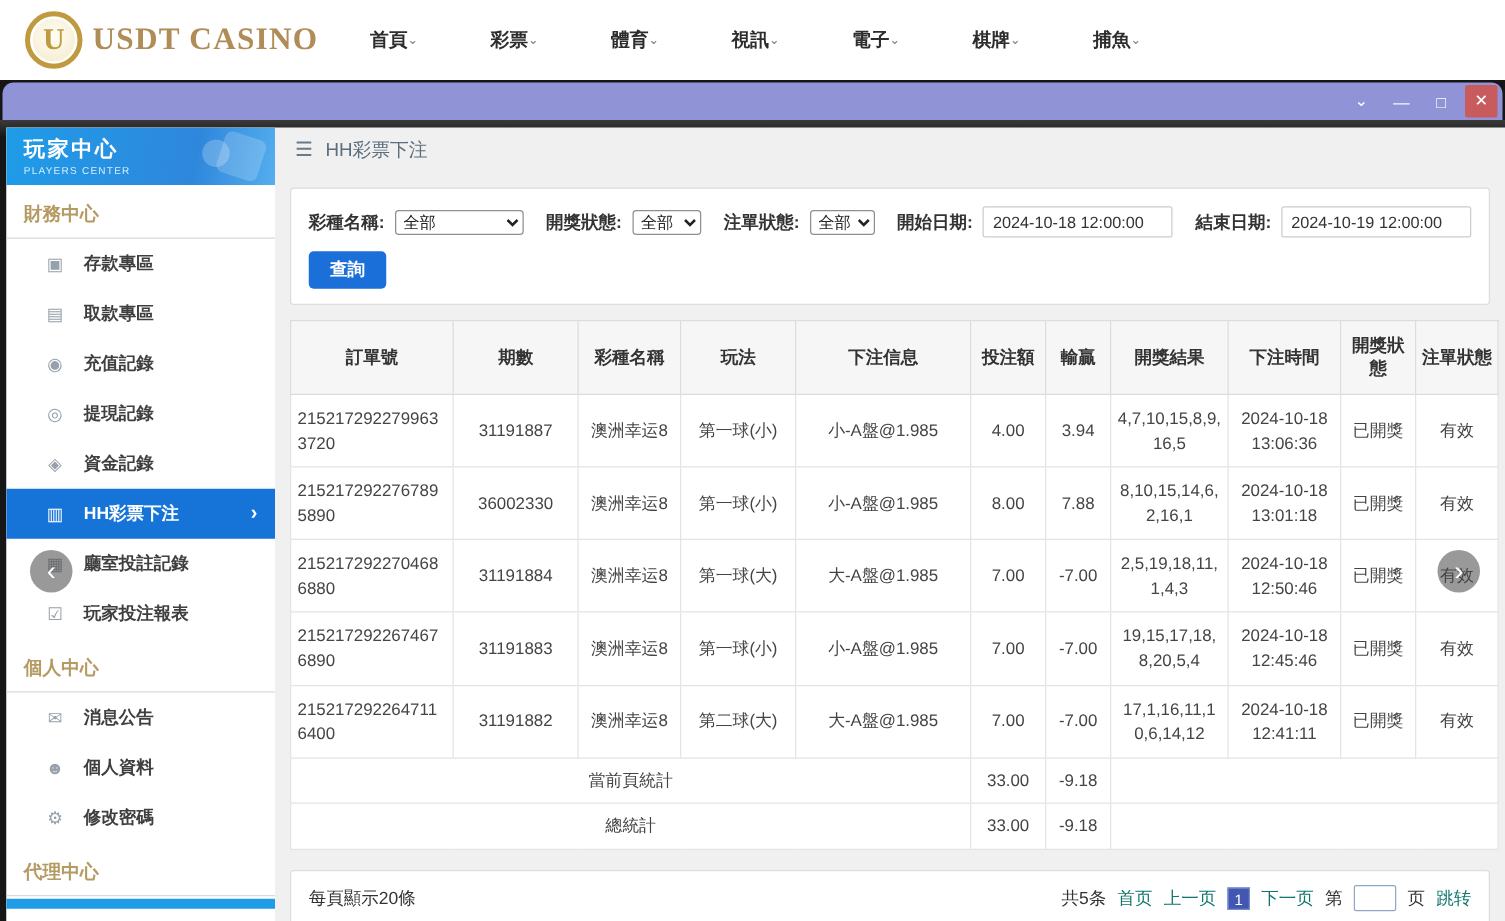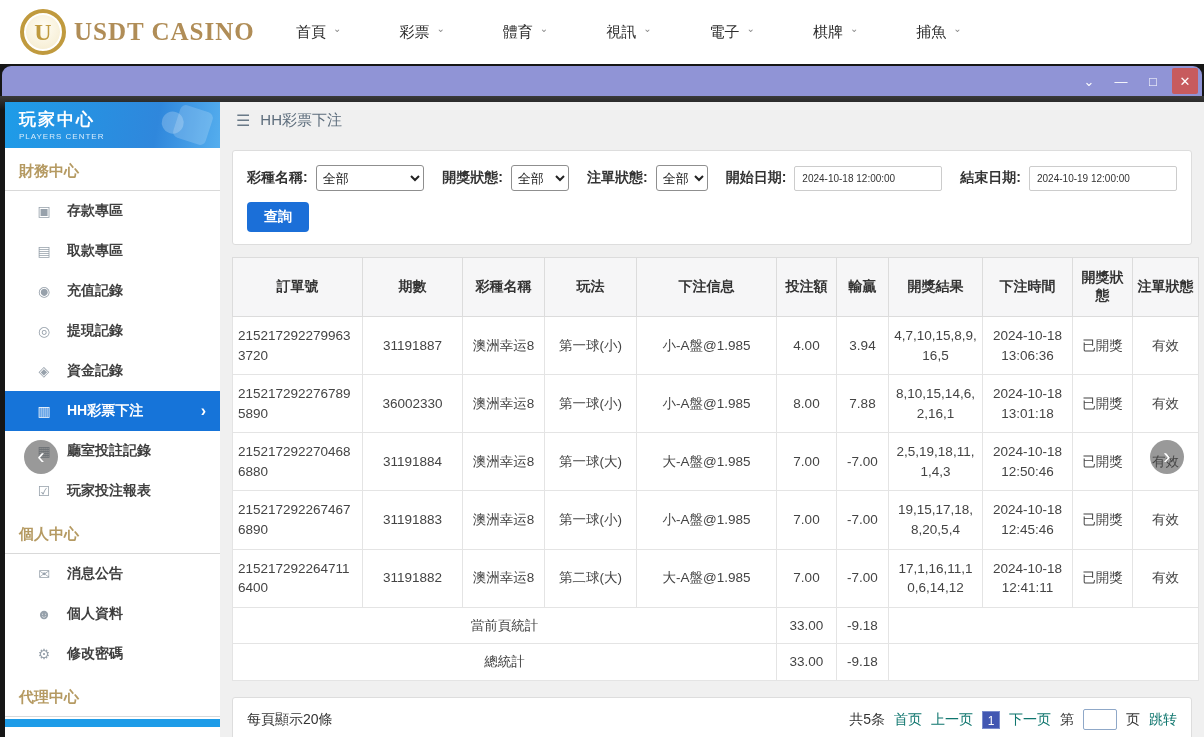--- a/index.html
+++ b/index.html
@@ -8,21 +8,21 @@
 
   
   .topnav { height:64px; background:#fff; display:flex; align-items:center; padding:0 20px; }
   .logo { display:flex; align-items:center; gap:8px; width:240px; cursor:pointer; }
   .logo-badge { width:46px; height:46px; border-radius:50%; border:4px solid #c09a3e;
     background:radial-gradient(circle at 50% 40%, #fffdf4, #f3e8c8); display:flex; align-items:center; justify-content:center;
     box-shadow:inset 0 0 0 2px #fff; }
   .logo-badge span { color:#bf9a3f; font-family:"Liberation Serif",serif; font-weight:bold; font-size:24px; }
   .logo-text { font-family:"Liberation Serif",serif; font-weight:bold; font-size:25px; color:#b08d57; letter-spacing:1px; white-space:nowrap; }
   .mainmenu { display:flex; align-items:center; gap:58px; margin-left:36px; }
-  .menu-item { display:flex; gap:7px; font-size:15px; font-weight:400; color:#2d2d2d; cursor:pointer; white-space:nowrap; }
+  .menu-item { display:flex; align-items:center; font-size:15px; font-weight:700; color:#2d2d2d; cursor:pointer; white-space:nowrap; }
   .menu-item .caret { font-size:10px; color:#8a8a8a; }
 
   
   .titlebar { height:30px; background:#9094d6; margin:2px 2px 0 2px; border-radius:9px 9px 0 0;
     display:flex; align-items:center; justify-content:flex-end; padding-right:4px; }
   .win-btn { width:26px; height:26px; display:flex; align-items:center; justify-content:center;
     color:#fff; font-size:13px; margin-left:6px; cursor:pointer; }
   .win-btn.close { background:#c75b5e; border-radius:2px; }
 
   
@@ -53,24 +53,24 @@
   .main { flex:1; background:#f0f0f0; overflow:hidden; }
   .breadcrumb { height:36px; display:flex; align-items:center; gap:10px; padding:0 16px;
     color:#5d6d7c; font-size:15px; }
   .breadcrumb .menu-ico { font-size:16px; color:#6a7a88; cursor:pointer; }
 
   .card { background:#fff; border:1px solid #ddd; border-radius:3px; }
   .filter-card { margin:12px 12px 12px 12px; padding:14px 14px 12px 14px; }
   .filter-row { display:flex; align-items:center; gap:8px; flex-wrap:nowrap; }
   .f-label { font-size:14px; font-weight:700; color:#333; white-space:nowrap; }
   .f-label.gap { margin-left:10px; }
-  select { height:26px; border:1px solid #8f8f8f; border-radius:3px; font-size:13px; color:#222;
+  select { height:20px; border:1px solid #8f8f8f; border-radius:3px; font-size:13px; color:#222;
     background:#fff; padding:0 2px; font-family:"Liberation Sans","DejaVu Sans",sans-serif; }
   .sel-wide { width:116px; } .sel-mid { width:62px; } .sel-small { width:52px; }
-  .date-input { width:152px; height:25px; border:1px solid #ccc; border-radius:2px; font-size:10px;
+  .date-input { width:152px; height:25px; border:1px solid #ccc; border-radius:2px; font-size:13px;
     color:#333; padding:0 7px; font-family:"Liberation Sans","DejaVu Sans",sans-serif; }
   .search-btn { margin-top:11px; background:#1b6fd8; color:#fff; border:none; border-radius:4px;
     font-size:14px; font-weight:700; padding:6px 17px; cursor:pointer;
     font-family:"Liberation Sans","DejaVu Sans",sans-serif; }
 
   .table-wrap { margin:0 0 0 12px; }
   table { border-collapse:collapse; table-layout:fixed; width:966px; background:#fff; }
   th { background:#f6f6f7; font-weight:700; font-size:14px; color:#333; border:1px solid #dcdcdc; padding:11px 3px; }
   td { border:1px solid #e4e4e4; font-size:13.5px; color:#444; text-align:center; padding:9px 5px;
     word-break:break-all; line-height:1.45; background:#fff; }

